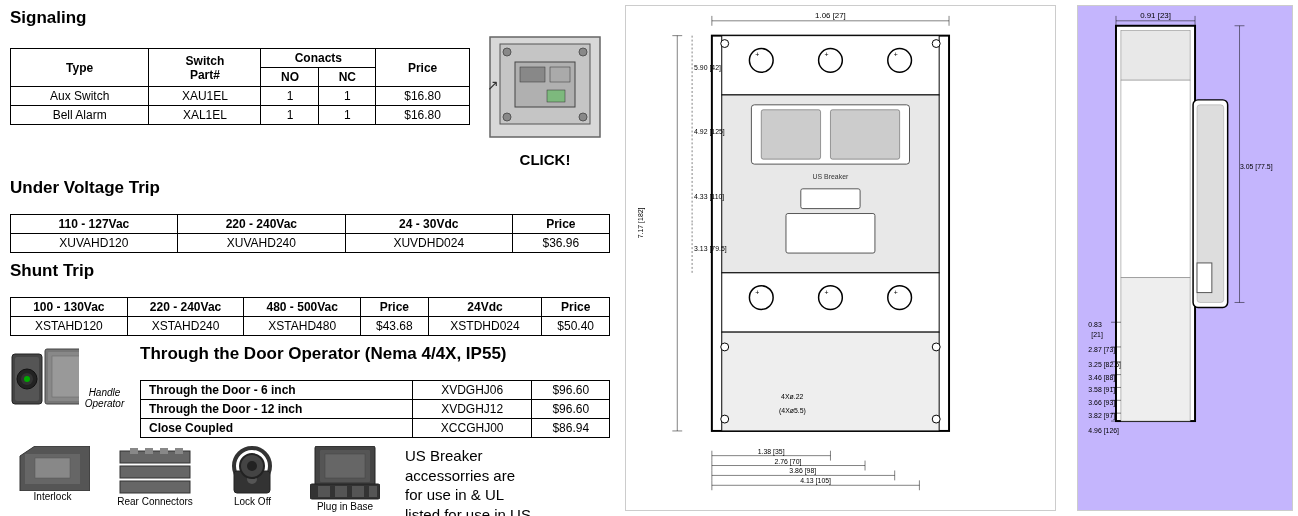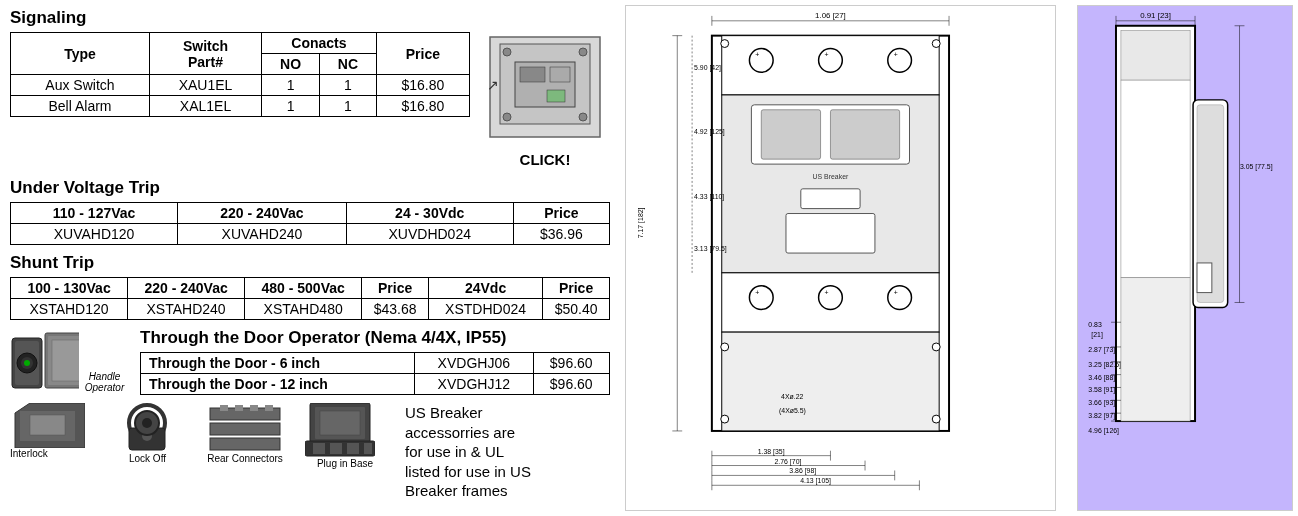--- a/index.html
+++ b/index.html
@@ -34,21 +34,22 @@
       margin-bottom: 10px;
     }
 
     .signaling-table-area {
       flex: 1;
     }
 
     table.data-table {
       border-collapse: collapse;
       width: 100%;
-      font-size: 14px;
+      font-size: 12px;
+      margin-top: 16px;
     }
 
     table.data-table th, table.data-table td {
       border: 1px solid #000;
       padding: 2px 5px;
       text-align: center;
     }
 
     table.data-table th {
       background: #fff;
@@ -281,63 +282,68 @@
           <tr>
             <td style="text-align:left; padding-left:8px; font-weight:bold;">Through the Door - 6 inch</td>
             <td>XVDGHJ06</td>
             <td>$96.60</td>
           </tr>
           <tr>
             <td style="text-align:left; padding-left:8px; font-weight:bold;">Through the Door - 12 inch</td>
             <td>XVDGHJ12</td>
             <td>$96.60</td>
           </tr>
+          <tr>
+            <td style="text-align:left; padding-left:8px; font-weight:bold;">Close Coupled</td>
+            <td>XCCGHJ00</td>
+            <td>$86.94</td>
+          </tr>
         </tbody>
       </table>
     </div>
   </div>
 
   <div class="accessories-row">
 
-    <div style="display:flex;flex-direction:column;align-items:flex-start;width:85px;">
+    <div style="display:flex;flex-direction:column;align-items:center;width:85px;">
       <svg width="75" height="45">
         <polygon points="5,45 5,10 20,0 75,0 75,45" fill="#555" stroke="#333" stroke-width="1"></polygon>
         <rect x="10" y="8" width="55" height="30" fill="#666"></rect>
         <rect x="20" y="12" width="35" height="20" fill="#888" stroke="#555" stroke-width="0.5"></rect>
       </svg>
       <div class="acc-label">Interlock</div>
+    </div>
+
+    <div style="display:flex;flex-direction:column;align-items:center;width:90px;">
+      <svg width="80" height="50">
+
+        <rect x="5" y="5" width="70" height="12" fill="#666" stroke="#333" stroke-width="1"></rect>
+        <rect x="5" y="20" width="70" height="12" fill="#666" stroke="#333" stroke-width="1"></rect>
+        <rect x="5" y="35" width="70" height="12" fill="#666" stroke="#333" stroke-width="1"></rect>
+
+        <rect x="15" y="2" width="8" height="6" fill="#888"></rect>
+        <rect x="30" y="2" width="8" height="6" fill="#888"></rect>
+        <rect x="45" y="2" width="8" height="6" fill="#888"></rect>
+        <rect x="60" y="2" width="8" height="6" fill="#888"></rect>
+      </svg>
+      <div class="acc-label">Rear Connectors</div>
     </div>
 
     <div style="display:flex;flex-direction:column;align-items:center;width:75px;">
       <svg width="65" height="50">
         <ellipse cx="32" cy="20" rx="18" ry="18" fill="none" stroke="#333" stroke-width="4"></ellipse>
         <rect x="14" y="25" width="36" height="22" rx="3" fill="#333" stroke="#222" stroke-width="1"></rect>
         <circle cx="32" cy="33" r="5" fill="#555"></circle>
         <circle cx="32" cy="20" r="12" fill="#444" stroke="#222" stroke-width="2"></circle>
         <circle cx="32" cy="20" r="5" fill="#222"></circle>
       </svg>
       <div class="acc-label">Lock Off</div>
     </div>
 
-    <div style="display:flex;flex-direction:column;align-items:center;width:90px;">
-      <svg width="80" height="50">
-
-        <rect x="5" y="5" width="70" height="12" fill="#666" stroke="#333" stroke-width="1"></rect>
-        <rect x="5" y="20" width="70" height="12" fill="#666" stroke="#333" stroke-width="1"></rect>
-        <rect x="5" y="35" width="70" height="12" fill="#666" stroke="#333" stroke-width="1"></rect>
-
-        <rect x="15" y="2" width="8" height="6" fill="#888"></rect>
-        <rect x="30" y="2" width="8" height="6" fill="#888"></rect>
-        <rect x="45" y="2" width="8" height="6" fill="#888"></rect>
-        <rect x="60" y="2" width="8" height="6" fill="#888"></rect>
-      </svg>
-      <div class="acc-label">Rear Connectors</div>
-    </div>
-
-    <div style="display:flex;flex-direction:column;width:80px;">
+    <div style="display:flex;flex-direction:column;align-items:center;width:80px;">
       <svg width="70" height="55">
         <rect x="5" y="0" width="60" height="40" rx="2" fill="#444" stroke="#222" stroke-width="1"></rect>
         <rect x="10" y="4" width="50" height="32" rx="1" fill="#555"></rect>
         <rect x="15" y="8" width="40" height="24" fill="#666" stroke="#444" stroke-width="0.5"></rect>
         <rect x="0" y="38" width="70" height="15" rx="2" fill="#333" stroke="#222" stroke-width="1"></rect>
         <rect x="8" y="40" width="12" height="11" fill="#555"></rect>
         <rect x="25" y="40" width="12" height="11" fill="#555"></rect>
         <rect x="42" y="40" width="12" height="11" fill="#555"></rect>
         <rect x="59" y="40" width="8" height="11" fill="#555"></rect>
       </svg>

